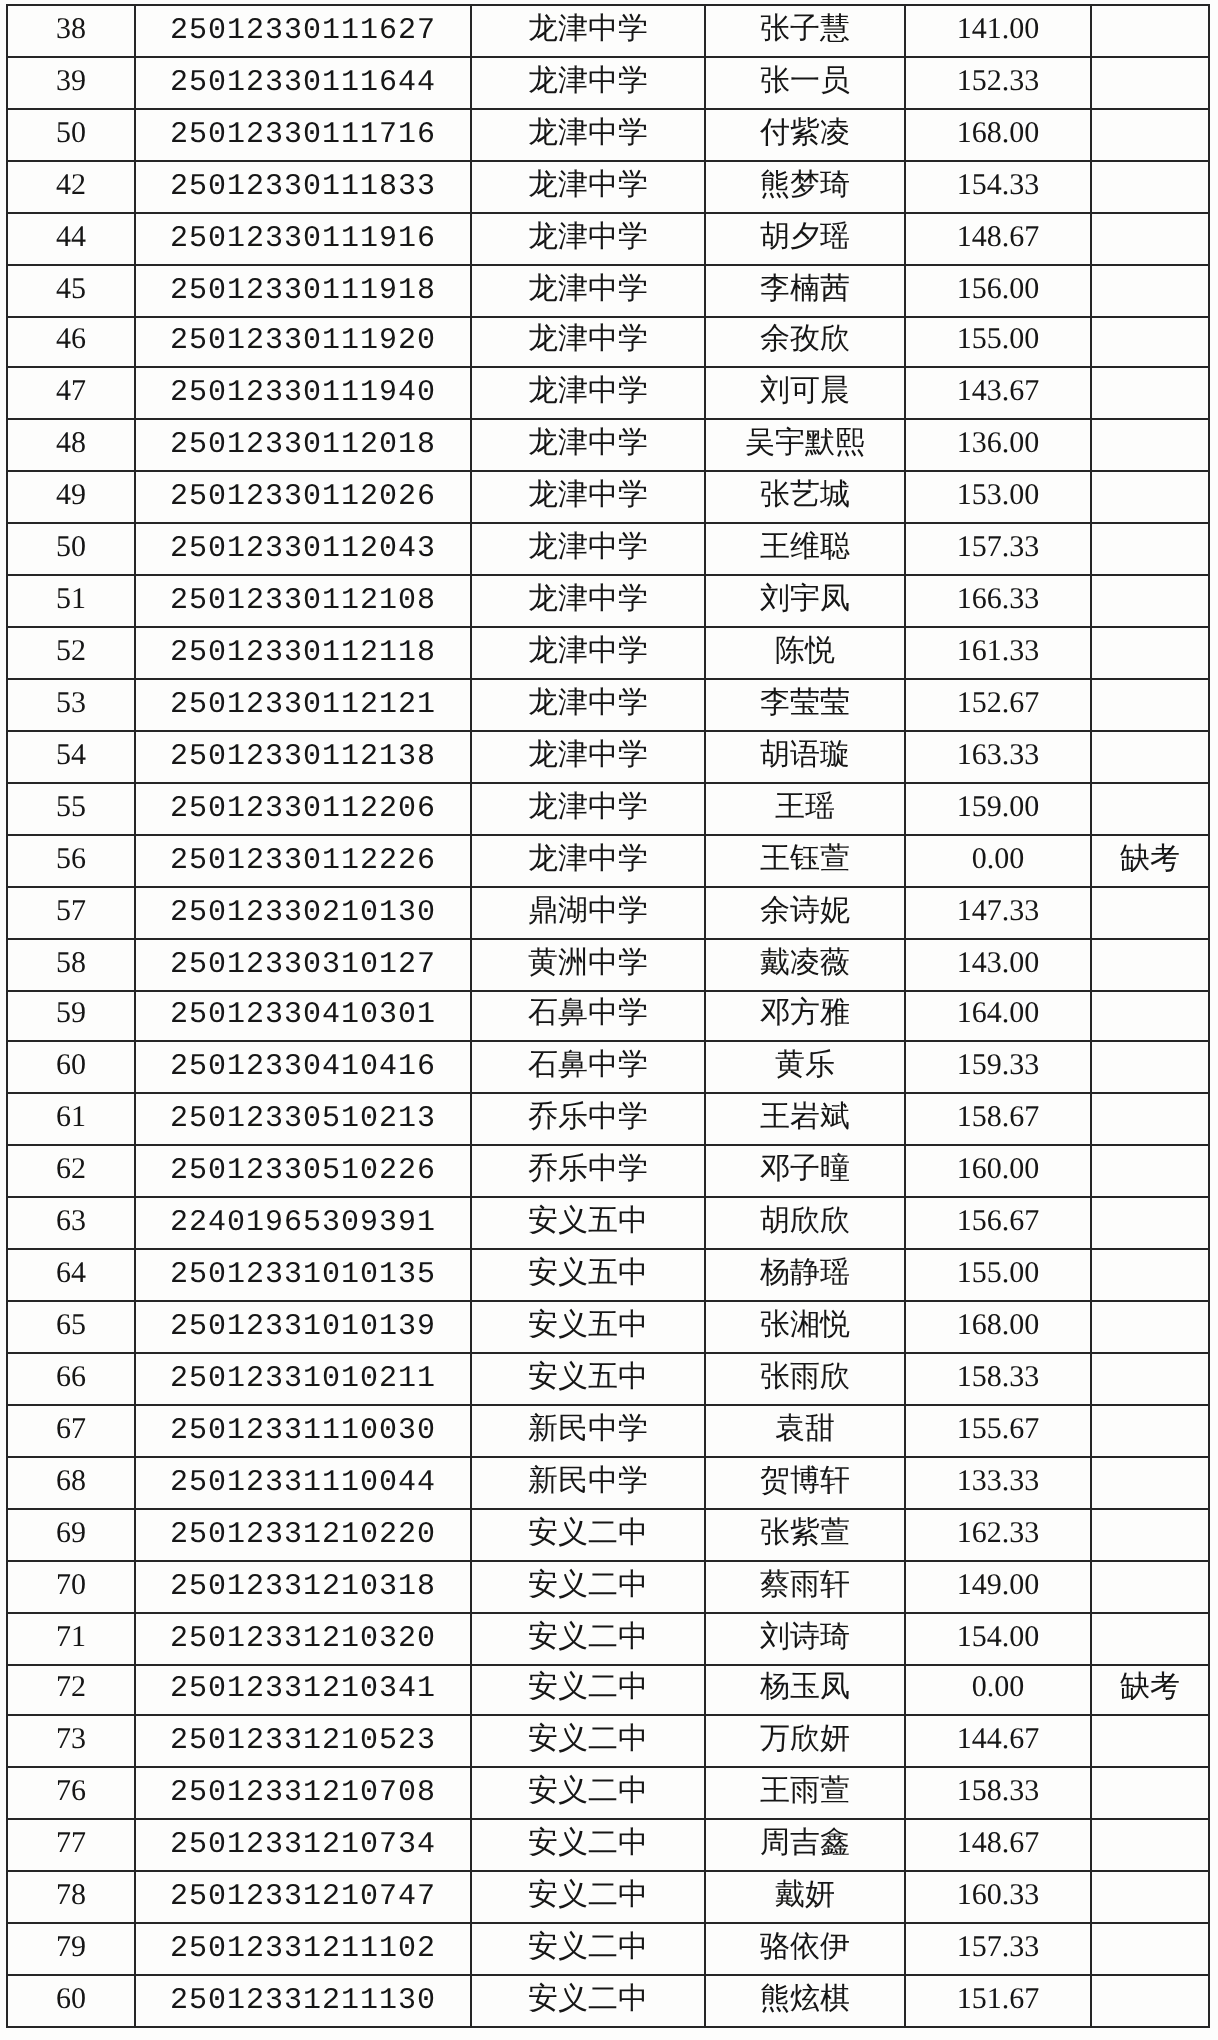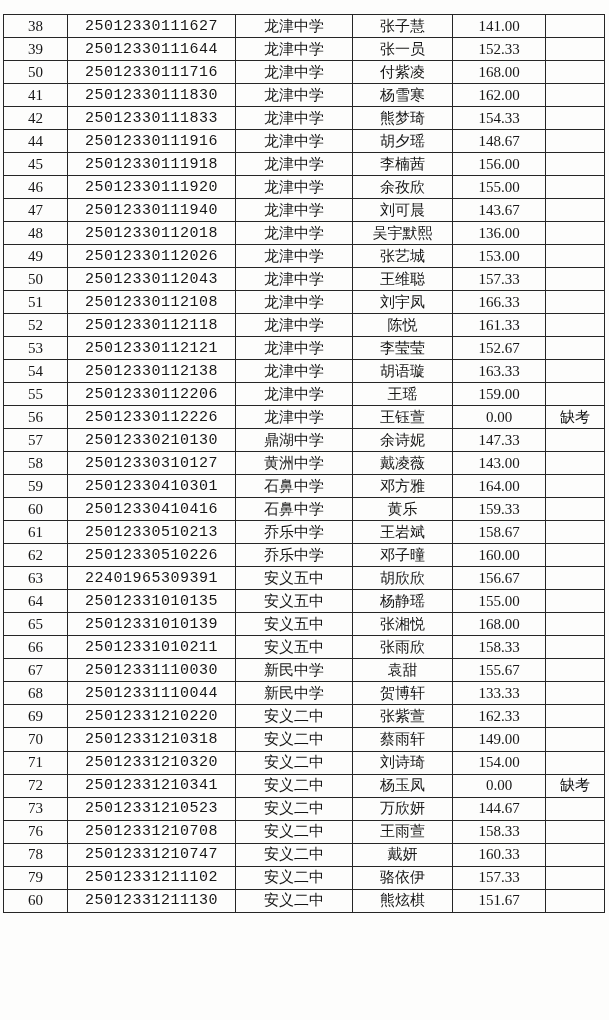--- a/index.html
+++ b/index.html
@@ -6,23 +6,23 @@
     margin: 0;
     padding: 0;
     width: 609px;
     height: 1020px;
     background: #fdfdfc;
     overflow: hidden;
   }
   .sheet {
     position: absolute;
     left: 3px;
-    top: 14px;
+    top: 2px;
     width: 601px;
-    height: 899px;
+    height: 1012px;
   }
   table.score-table {
     border-collapse: collapse;
     width: 100%;
     height: 100%;
     table-layout: fixed;
     font-family: "Liberation Serif", "DejaVu Serif", serif;
     font-size: 15px;
     color: #161616;
   }
@@ -77,28 +77,20 @@
 
   <tr>
     <td class="cell-index">50</td>
     <td class="cell-exam-id">25012330111716</td>
     <td class="cell-school">龙津中学</td>
     <td class="cell-name">付紫凌</td>
     <td class="cell-score">168.00</td>
     <td class="cell-remark"></td>
   </tr>
 
-  <tr>
-    <td class="cell-index">41</td>
-    <td class="cell-exam-id">25012330111830</td>
-    <td class="cell-school">龙津中学</td>
-    <td class="cell-name">杨雪寒</td>
-    <td class="cell-score">162.00</td>
-    <td class="cell-remark"></td>
-  </tr>
 
   <tr>
     <td class="cell-index">42</td>
     <td class="cell-exam-id">25012330111833</td>
     <td class="cell-school">龙津中学</td>
     <td class="cell-name">熊梦琦</td>
     <td class="cell-score">154.33</td>
     <td class="cell-remark"></td>
   </tr>
 
@@ -377,20 +369,28 @@
 
   <tr>
     <td class="cell-index">76</td>
     <td class="cell-exam-id">25012331210708</td>
     <td class="cell-school">安义二中</td>
     <td class="cell-name">王雨萱</td>
     <td class="cell-score">158.33</td>
     <td class="cell-remark"></td>
   </tr>
 
+  <tr>
+    <td class="cell-index">77</td>
+    <td class="cell-exam-id">25012331210734</td>
+    <td class="cell-school">安义二中</td>
+    <td class="cell-name">周吉鑫</td>
+    <td class="cell-score">148.67</td>
+    <td class="cell-remark"></td>
+  </tr>
 
   <tr>
     <td class="cell-index">78</td>
     <td class="cell-exam-id">25012331210747</td>
     <td class="cell-school">安义二中</td>
     <td class="cell-name">戴妍</td>
     <td class="cell-score">160.33</td>
     <td class="cell-remark"></td>
   </tr>
 

